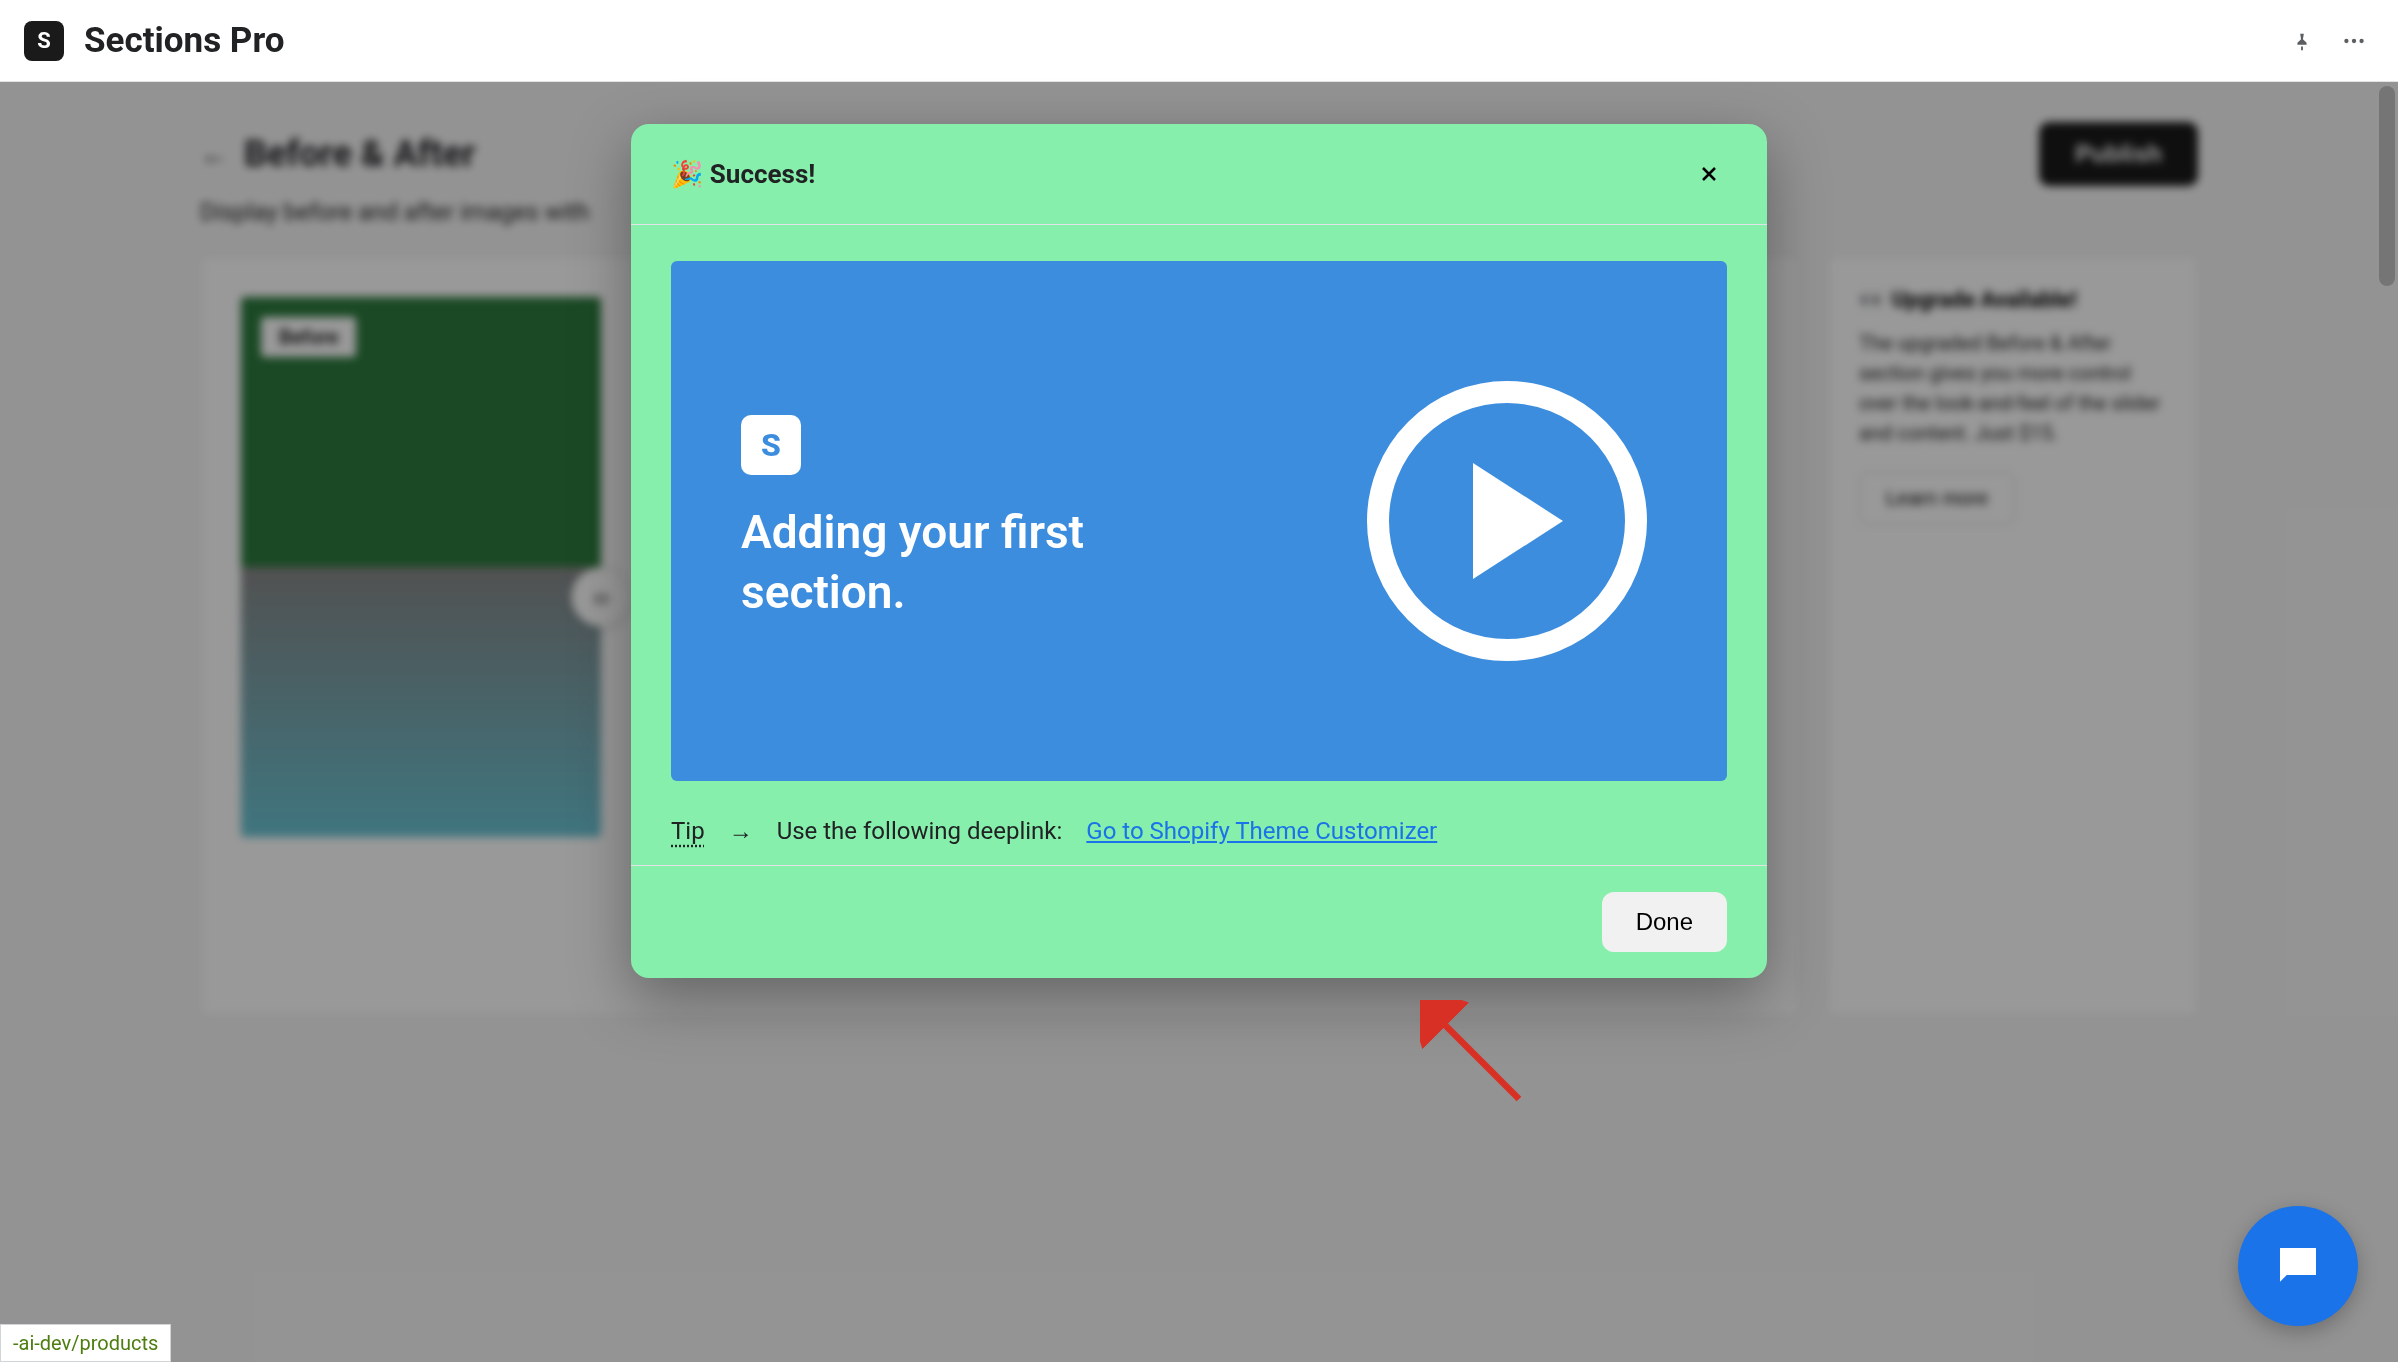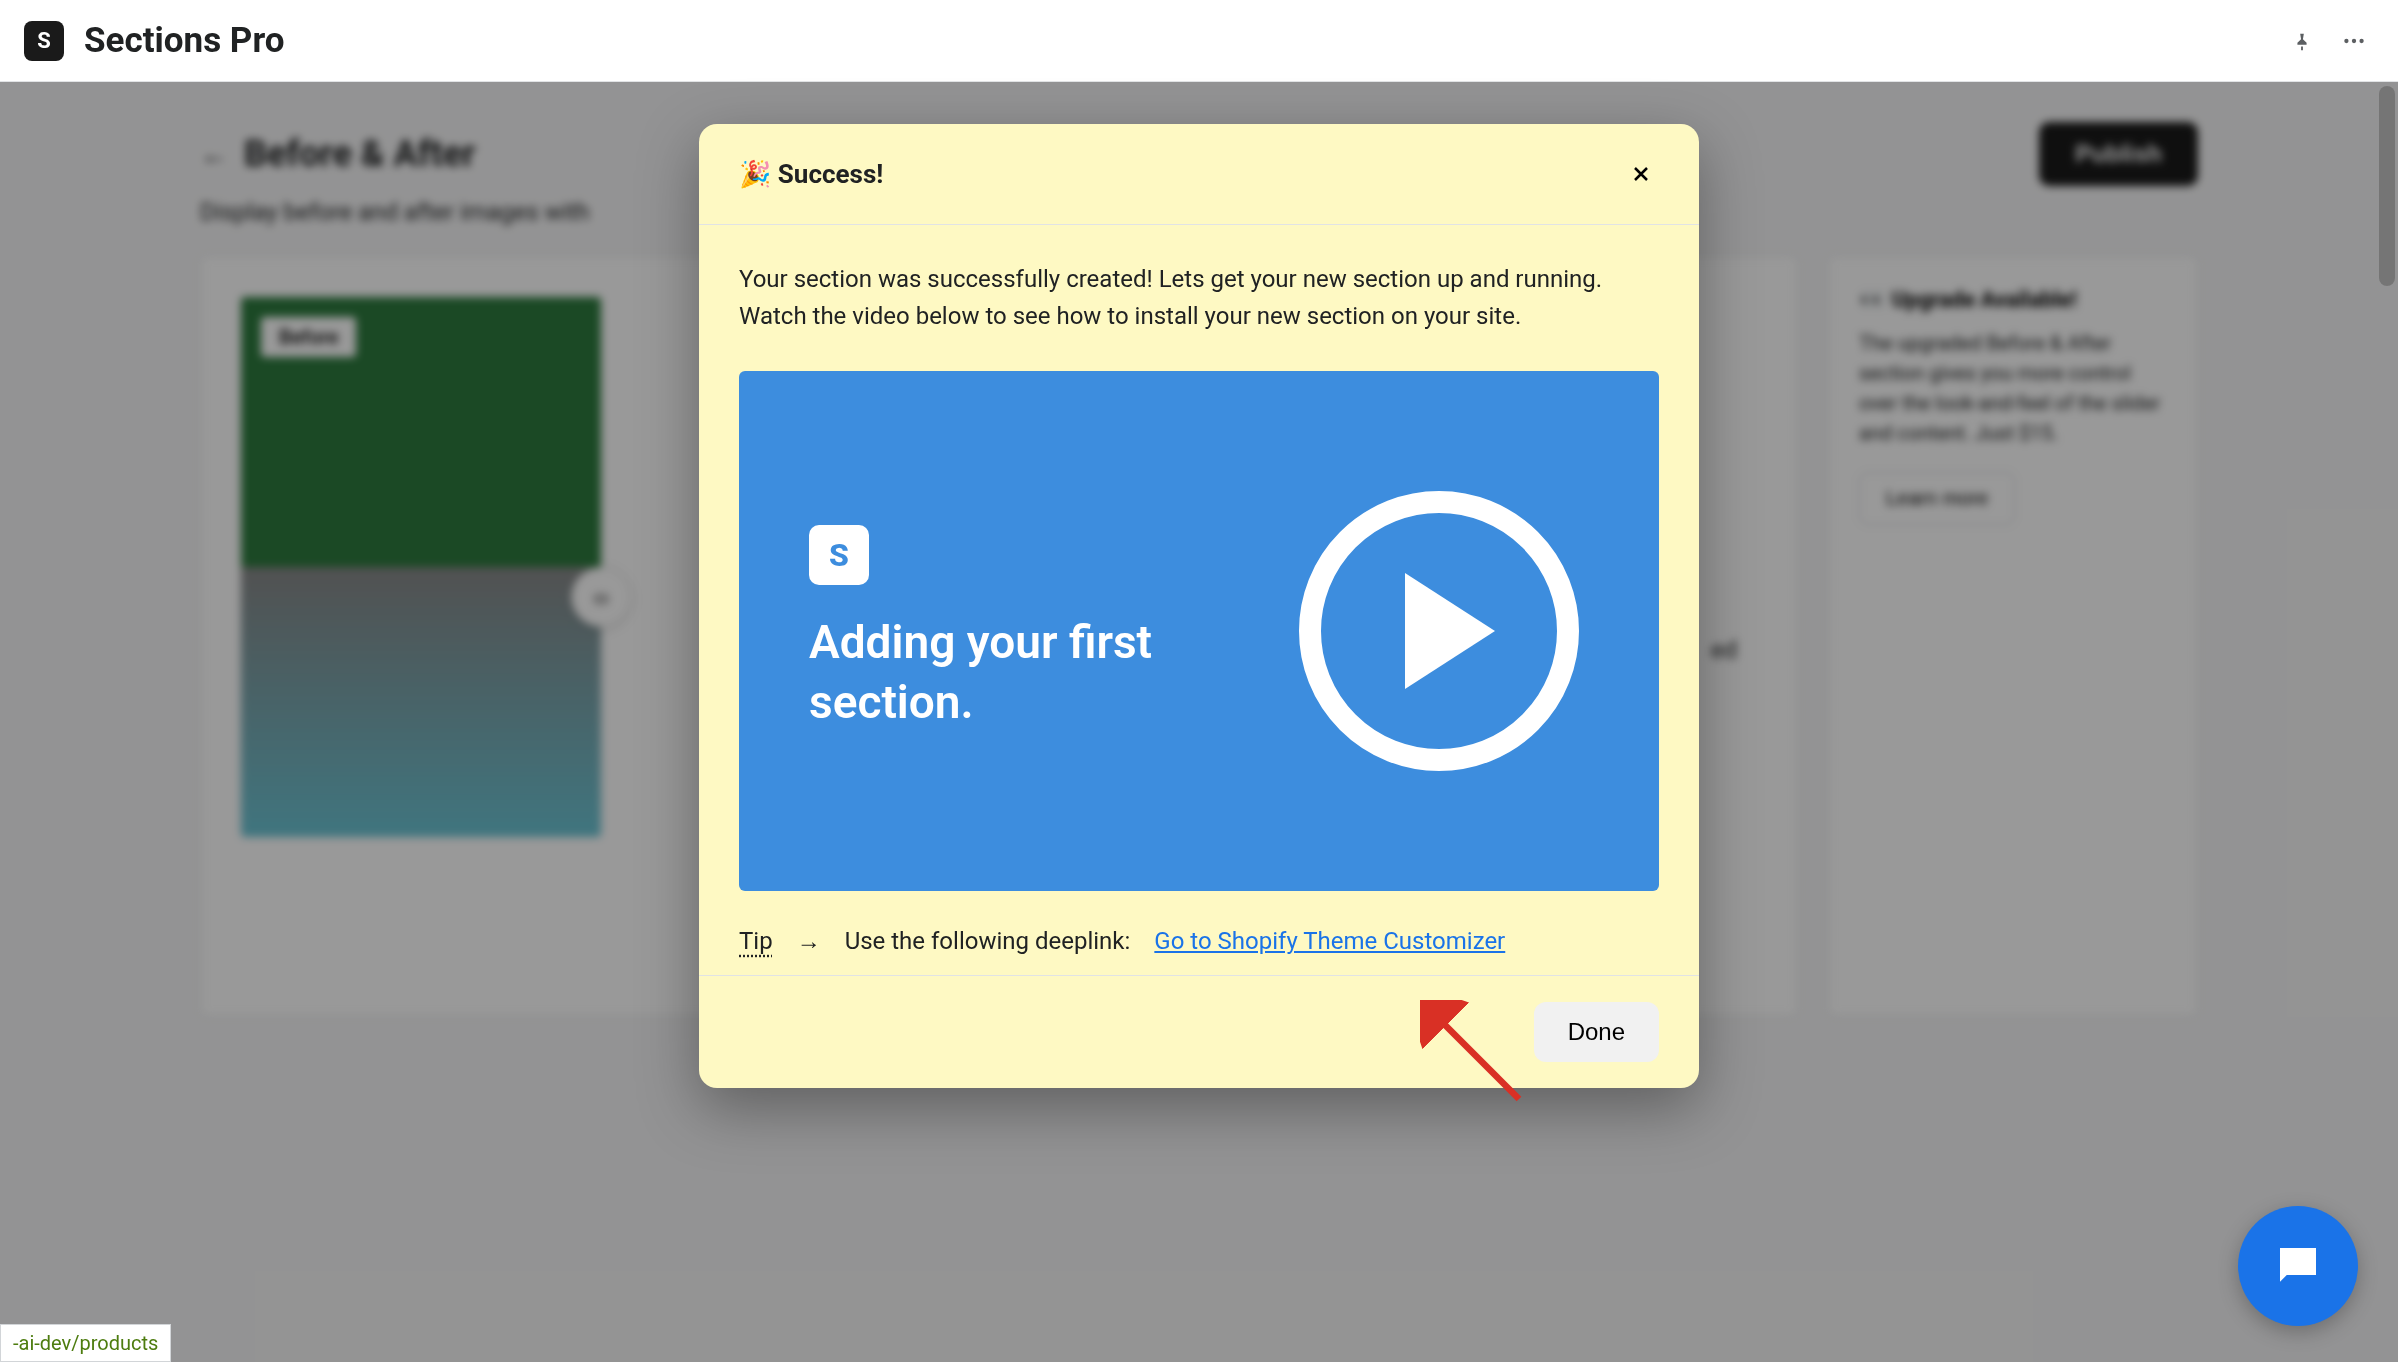--- a/index.html
+++ b/index.html
@@ -88,21 +88,21 @@
     .desc-text { position: absolute; right: 60px; top: 50%; font-size: 24px; color: #202223; }
 
     
     .overlay {
       position: absolute; inset: 82px 0 0 0;
       background: rgba(0,0,0,.4);
     }
     .modal {
       position: absolute; top: 124px; left: 50%;
       transform: translateX(-50%);
-      width: 1000px; background: #fef9c3;
+      width: 1136px; background: #86efac;
       border-radius: 18px;
       box-shadow: 0 20px 60px rgba(0,0,0,.35);
       display: flex; flex-direction: column;
     }
     .modal-header {
       padding: 32px 40px;
       border-bottom: 1.5px solid #e1e3e5;
       display: flex; align-items: center;
     }
     .modal-title { font-size: 26px; font-weight: 700; color: #202223; }
@@ -242,21 +242,20 @@
 <div class="modal">
   <div class="modal-header">
     <div class="modal-title">🎉 Success!</div>
     <button class="modal-close">
       <svg width="24" height="24" viewBox="0 0 24 24" stroke="currentColor" stroke-width="2.5" fill="none">
           <path d="M6 6l12 12M18 6L6 18"></path>
         </svg>
     </button>
   </div>
   <div class="modal-body">
-    <p class="modal-message">Your section was successfully created! Lets get your new section up and running. Watch the video below to see how to install your new section on your site.</p>
     <div class="video-thumb">
       <div class="vt-logo">S</div>
       <div class="vt-text">Adding your first section.</div>
       <div class="play-circle">
         <div class="play-triangle"></div>
       </div>
     </div>
     <div class="tip-row">
       <span class="tip-label">Tip</span>
       <span>→</span>

